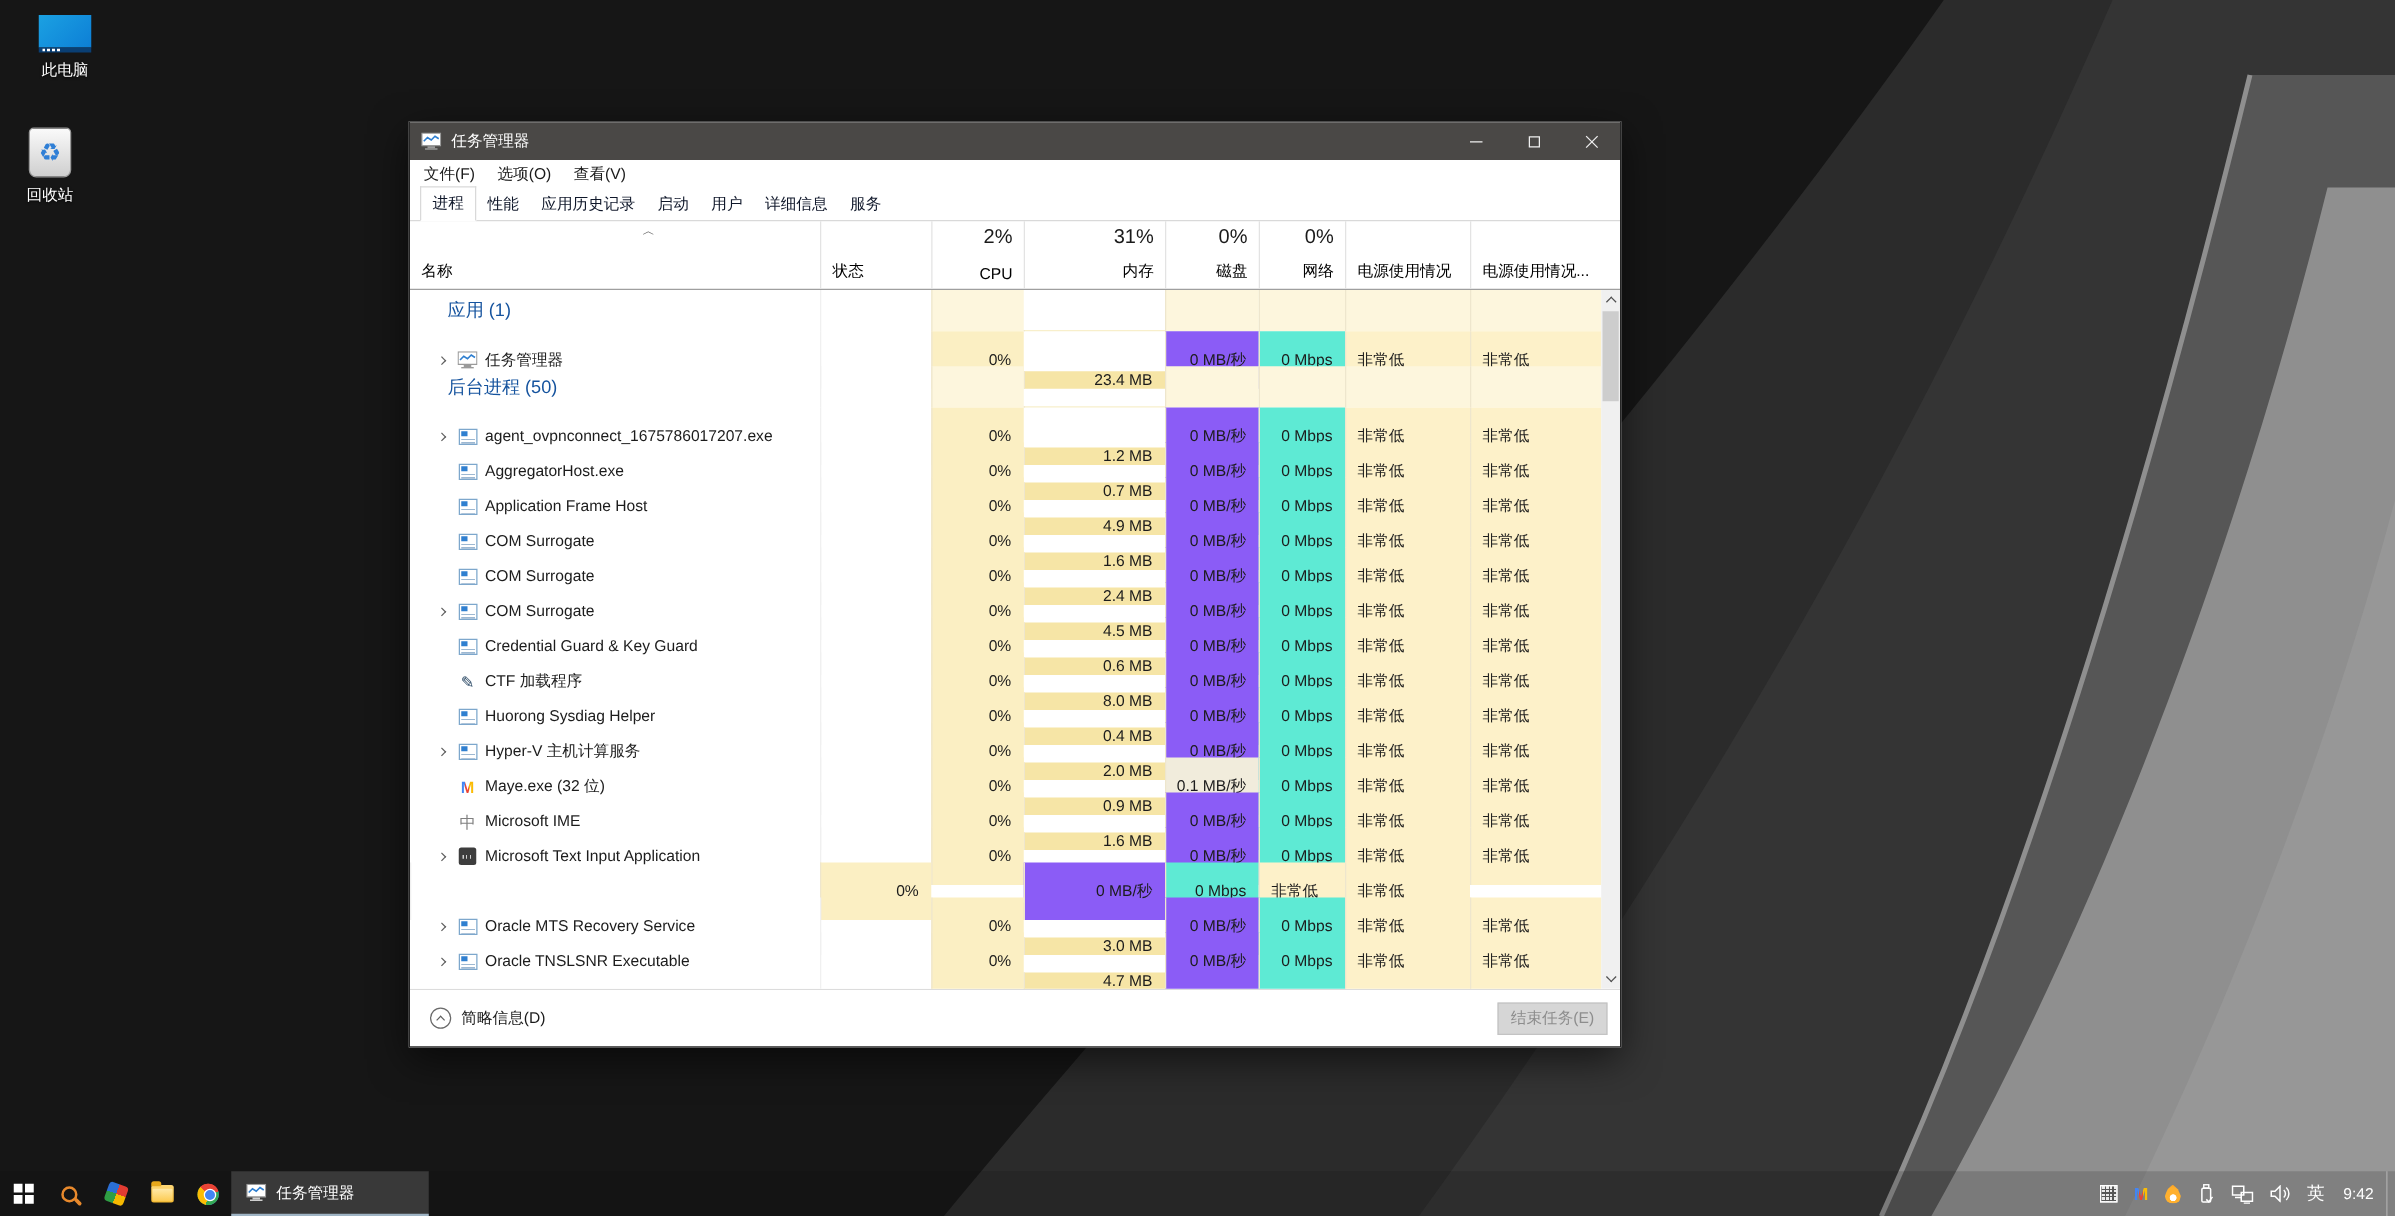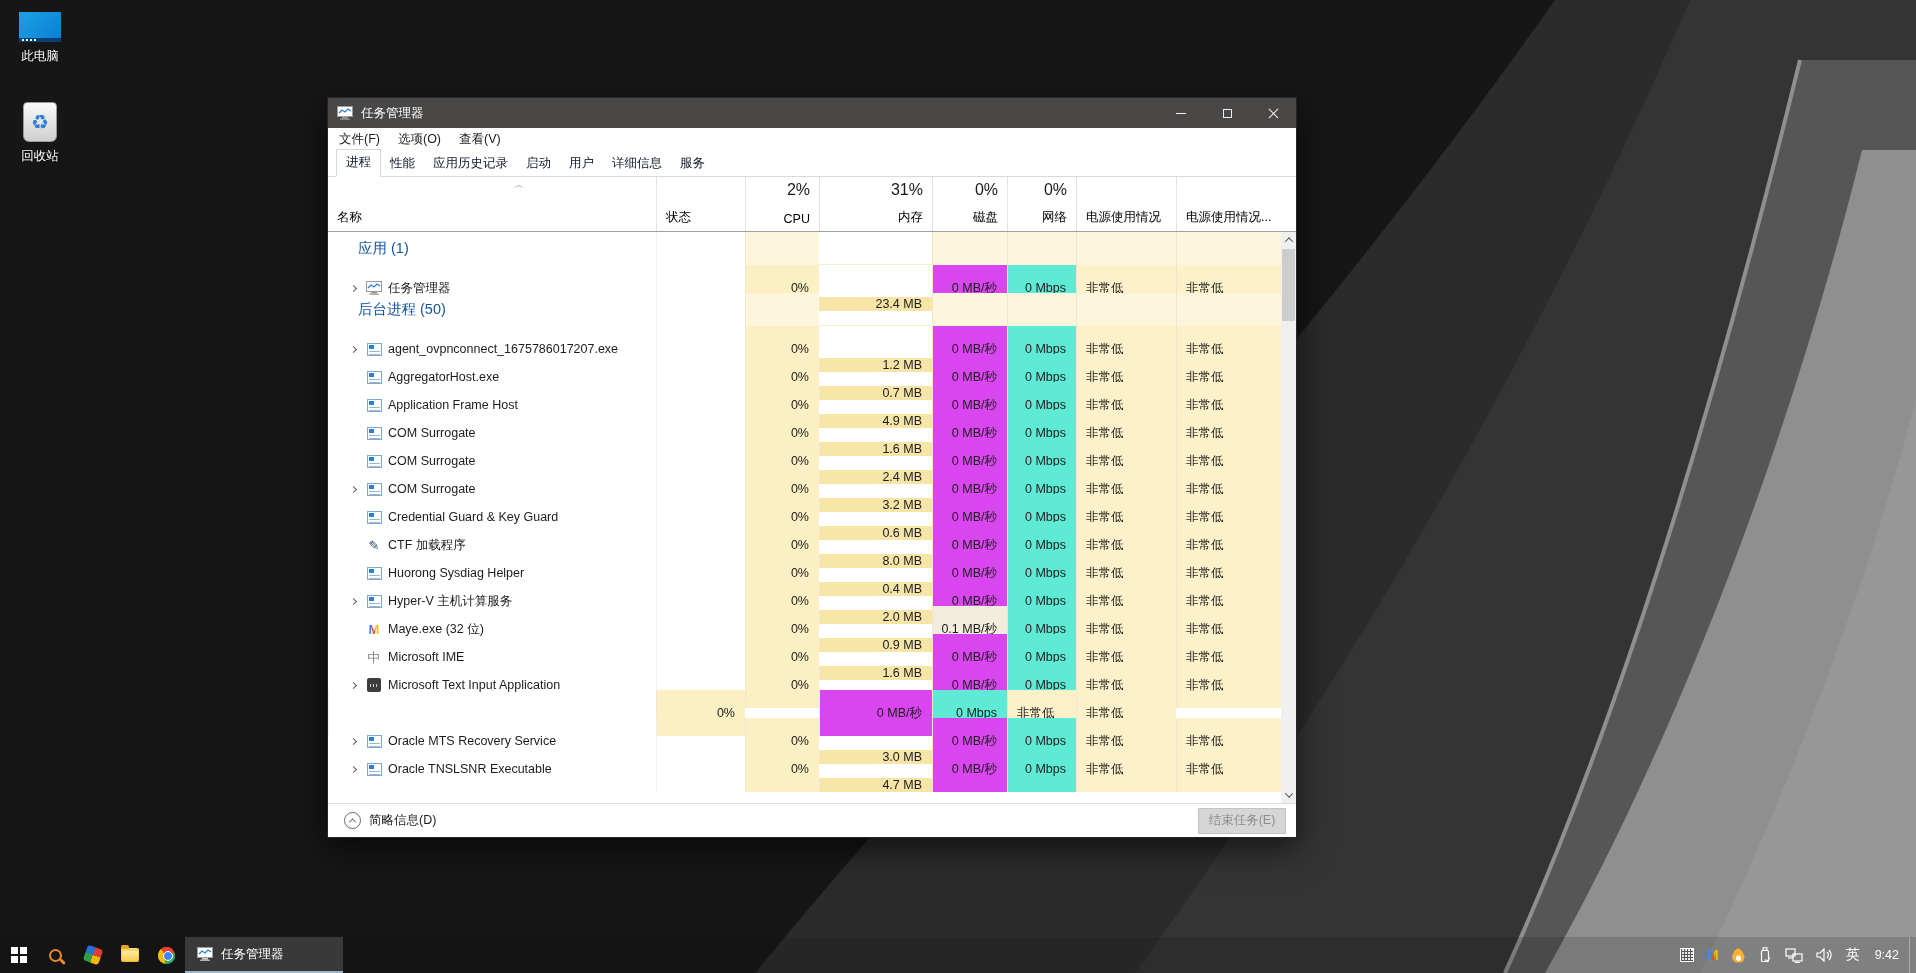--- a/index.html
+++ b/index.html
@@ -63,21 +63,21 @@
   .p-row .name-cell { padding-left:18px; gap:0; }
   .chev { width:14px; flex:0 0 14px; display:flex; align-items:center; justify-content:center; }
   .chev i { width:5px; height:5px; border-top:1.4px solid #5f5f5f; border-right:1.4px solid #5f5f5f; transform:rotate(45deg); display:block; }
   .rowico { width:16px; height:16px; flex:0 0 16px; margin:0 6px 0 6px; display:flex; align-items:center; justify-content:center; }
   .num-cell { justify-content:flex-end; padding-right:10px; }
   .txt-cell { padding-left:9px; }
   .c-cpu,.c-disk,.c-net,.c-p1,.c-p2 { background:#fdf6dd; border-left:1px solid #eee6cd; }
   .c-mem { background:#f8efcb; border-left:1px solid #eee6cd;margin-top:32px; }
   .c-status { border-left:1px solid #f0f0f0; }
   .p-row .c-cpu { background:#fbefc3; } .p-row .c-mem { background:#f6e5a6; }
-  .p-row .c-disk { background:#d946ef; } .p-row .c-net { background:#5eead4; }
+  .p-row .c-disk { background:#8b5cf6; } .p-row .c-net { background:#5eead4; }
   .p-row .c-p1,.p-row .c-p2 { background:#fdf1c9; }
   .p-row .c-disk.hl { background:#f1ecdc; }
 
   
   .ic-app { width:15px; height:13px; border:1px solid #7da7cc; background:#fff; position:relative; }
   .ic-app::before { content:""; position:absolute; left:1px; top:1px; width:5px; height:4px; background:#2f7fd0; }
   .ic-app::after { content:""; position:absolute; left:1px; top:7px; width:11px; height:4px;
       background:repeating-linear-gradient(0deg,#9db8d2 0 1px,transparent 1px 3px); }
   .ic-dark { width:14px; height:14px; background:#3d3d3d; border-radius:2px; position:relative; }
   .ic-dark::after { content:""; position:absolute; left:3px; top:6px; width:8px; height:3px;
@@ -92,21 +92,21 @@
 
   
   .vscroll { position:absolute; right:0; top:0; bottom:0; width:15px; background:#f0f0f0; }
   .vs-btn { height:16px; display:flex; align-items:center; justify-content:center; }
   .vs-btn i { width:6px; height:6px; border-top:1.5px solid #505050; border-right:1.5px solid #505050; display:block; }
   .vs-up i { transform:rotate(-45deg) translate(-1px,1px); }
   .vs-down { position:absolute; bottom:0; left:0; right:0; }
   .vs-down i { transform:rotate(135deg) translate(-1px,1px); }
   .vs-thumb { position:absolute; top:17px; left:1px; width:13px; height:72px; background:#cdcdcd; }
 
-  .footbar { height:34px; border-top:1px solid #dcdcdc; display:flex; align-items:center; padding:0 10px 0 16px; flex:0 0 auto; }
+  .footbar { height:46px; border-top:1px solid #dcdcdc; display:flex; align-items:center; padding:0 10px 0 16px; flex:0 0 auto; }
   .less-circle { width:17px; height:17px; border:1px solid #6a6a6a; border-radius:50%; display:flex; align-items:center; justify-content:center; margin-right:8px; }
   .less-circle i { width:5px; height:5px; border-top:1.4px solid #5f5f5f; border-right:1.4px solid #5f5f5f; transform:rotate(-45deg) translate(-1px,1px); display:block; }
   .foot-label { font-size:12.5px; color:#1a1a1a; }
   .end-task { margin-left:auto; width:88px; height:26px; background:#d6d6d6; border:1px solid #c3c3c3; color:#8d8d8d;
       font-size:12.5px; display:flex; align-items:center; justify-content:center; }
 
   
   .taskbar { position:absolute; left:0; right:0; bottom:0; height:36px; background:rgba(10,10,10,0.16); display:flex; align-items:stretch; }
   .tb-btn { width:37px; display:flex; align-items:center; justify-content:center; }
   .win-logo { width:16px; height:16px; display:grid; grid-template-columns:7px 7px; grid-template-rows:7px 7px; gap:2px; }
@@ -146,21 +146,21 @@
     <rect width="1916" height="973" fill="#161616"></rect>
     <path d="M1555,0 L1916,0 L1916,973 L755,973 C980,700 1280,390 1555,0 Z" fill="#2b2b2b"></path>
     <path d="M1690,0 L1916,0 L1916,973 L1135,973 C1340,690 1530,370 1690,0 Z" fill="#343434"></path>
     <path d="M1800,60 L1916,60 L1916,973 L1505,973 C1610,740 1710,430 1800,60 Z" fill="#565656"></path>
     <path d="M1800,60 C1712,420 1612,738 1505,973" fill="none" stroke="#8f8f8f" stroke-width="4"></path>
     <path d="M1916,150 L1916,973 L1545,973 C1660,770 1780,480 1862,150 Z" fill="#8f8f8f"></path>
     <path d="M1916,400 L1916,973 L1700,973 C1780,810 1860,610 1916,400 Z" fill="#979797"></path>
   </svg>
 </div>
 
-<div class="desktop-icon" style="left:2px; top:12px;">
+<div class="desktop-icon" style="left:14px; top:12px;">
   <div class="ico pc-ico"></div>
   <div class="lbl">此电脑</div>
 </div>
 <div class="desktop-icon" style="left:2px; top:102px;">
   <div class="ico bin-ico">♻</div>
   <div class="lbl">回收站</div>
 </div>
 
 <div class="tm-window">
   <div class="titlebar">
@@ -364,21 +364,21 @@
             <span class="chev">
               <i></i>
             </span>
             <span class="rowico">
               <span class="ic-app"></span>
             </span>
             <span>COM Surrogate</span>
           </div>
           <div class="cell c-status"></div>
           <div class="cell c-cpu num-cell">0%</div>
-          <div class="cell c-mem num-cell">3.2 MB</div>
+          <div class="cell c-mem num-cell">4.5 MB</div>
           <div class="cell c-disk num-cell">0 MB/秒</div>
           <div class="cell c-net num-cell">0 Mbps</div>
           <div class="cell c-p1 txt-cell">非常低</div>
           <div class="cell c-p2 txt-cell">非常低</div>
         </div>
         <div class="p-row cols">
           <div class="cell name-cell">
             <span class="chev"></span>
             <span class="rowico">
               <span class="ic-app"></span>

